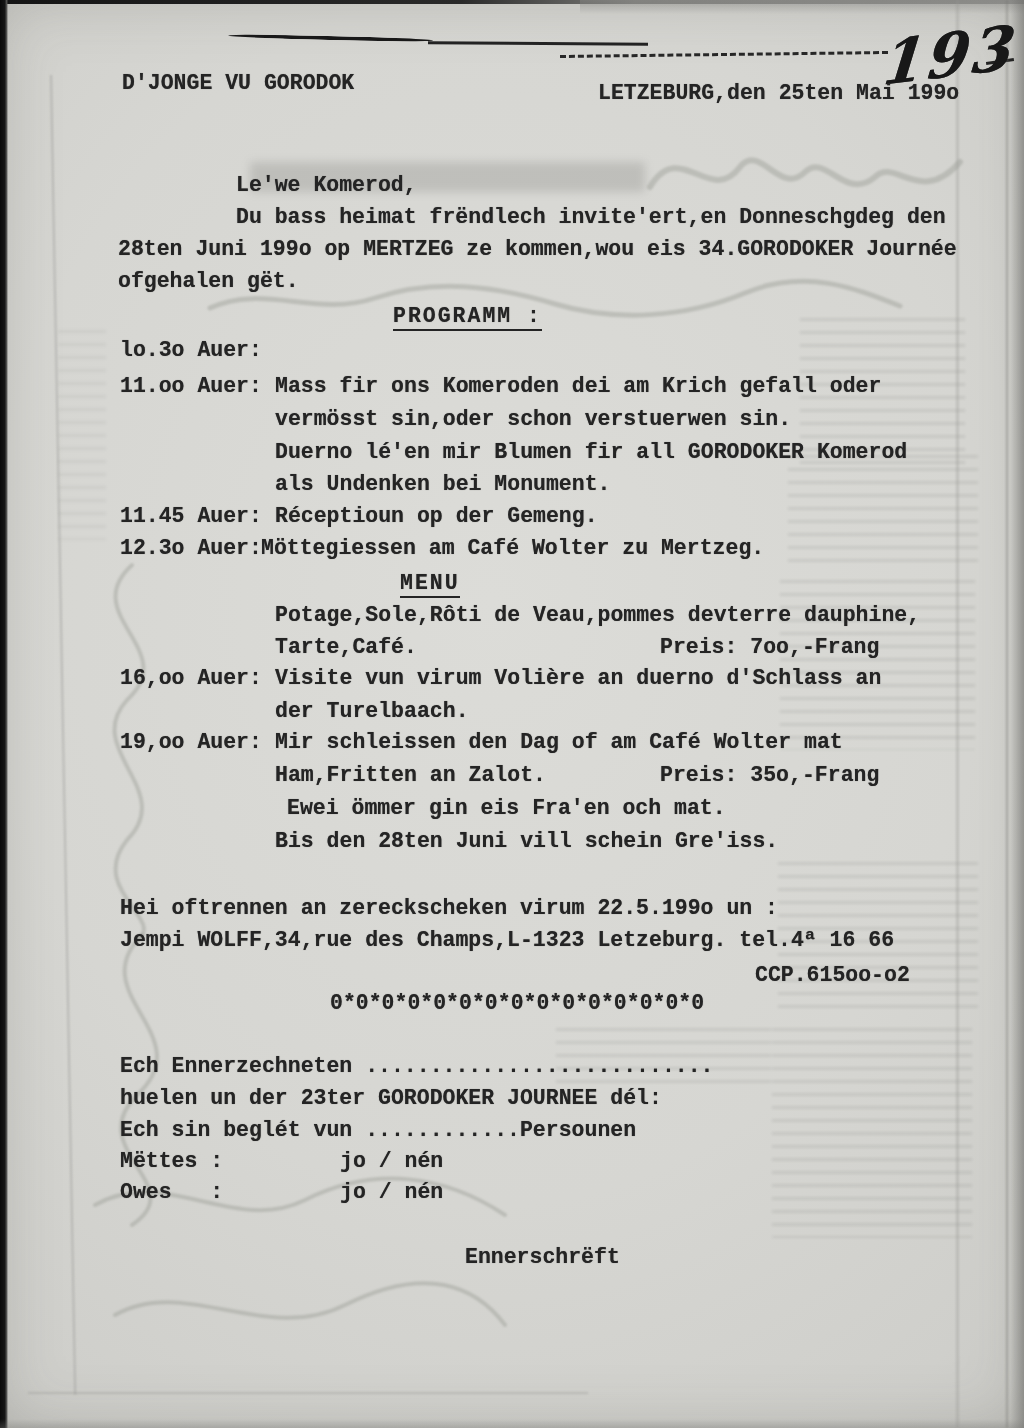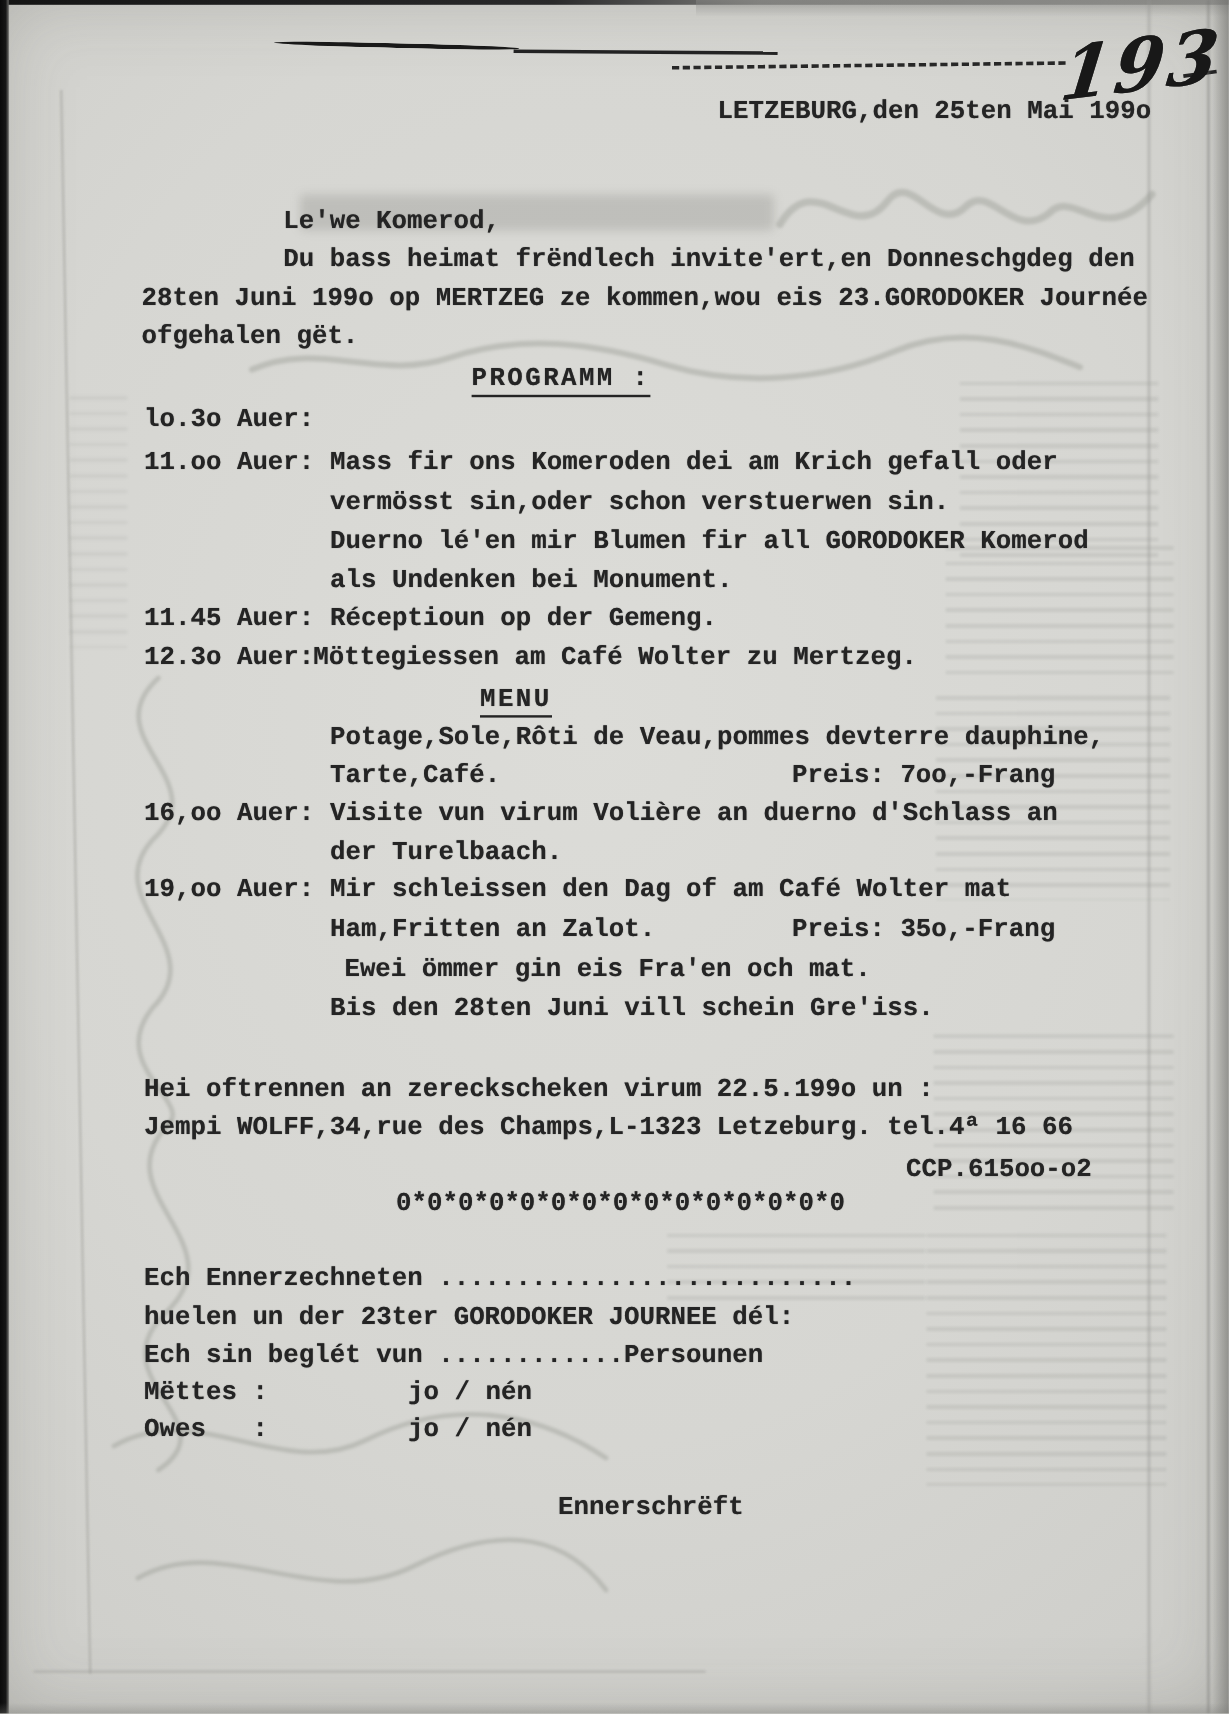--- a/index.html
+++ b/index.html
@@ -113,25 +113,26 @@
   <div class="artifact scanline-thin" style="left:428px;top:42px;width:220px;transform:rotate(0.4deg);"></div>
   <div class="artifact scan-dashes" style="left:560px;top:53px;width:328px;transform:rotate(-0.7deg);"></div>
   <div class="artifact scanline-thin" style="left:986px;top:60px;width:28px;transform:rotate(-8deg);"></div>
   <div class="artifact fold" style="left:956px;top:0;width:3px;height:100%;background:rgba(148,148,145,0.35);"></div>
   <div class="artifact fold" style="left:1006px;top:0;width:2px;height:100%;background:rgba(118,118,115,0.45);"></div>
   <div class="artifact fold" style="left:50px;top:75px;width:2px;height:1320px;background:rgba(158,158,153,0.5);transform:rotate(-1.05deg);transform-origin:top center;"></div>
   <div class="artifact fold" style="left:28px;top:1392px;width:560px;height:2px;background:rgba(158,158,153,0.45);"></div>
 
   <div class="handwritten" style="left:884px;top:20px;">193</div>
 
+  <div class="line" style="left:122px;top:70px;">D'JONGE VU GORODOK</div>
   <div class="line" style="left:598px;top:80px;">LETZEBURG,den 25ten Mai 199o</div>
 
   <div class="line" style="left:236px;top:172px;">Le'we Komerod,</div>
   <div class="line" style="left:236px;top:204px;">Du bass heimat frëndlech invite'ert,en Donneschgdeg den</div>
-  <div class="line" style="left:118px;top:236px;">28ten Juni 199o op MERTZEG ze kommen,wou eis 23.GORODOKER Journée</div>
+  <div class="line" style="left:118px;top:236px;">28ten Juni 199o op MERTZEG ze kommen,wou eis 34.GORODOKER Journée</div>
   <div class="line" style="left:118px;top:268px;">ofgehalen gët.</div>
 
   <div class="line" style="left:393px;top:303px;"><span class="underline-span">PROGRAMM :</span></div>
 
   <div class="line" style="left:120px;top:337px;">lo.3o Auer:</div>
 
   <div class="line" style="left:120px;top:373px;">11.oo Auer:</div>
   <div class="line" style="left:275px;top:373px;">Mass fir ons Komeroden dei am Krich gefall oder</div>
   <div class="line" style="left:275px;top:406px;">vermösst sin,oder schon verstuerwen sin.</div>
   <div class="line" style="left:275px;top:439px;">Duerno lé'en mir Blumen fir all GORODOKER Komerod</div>

